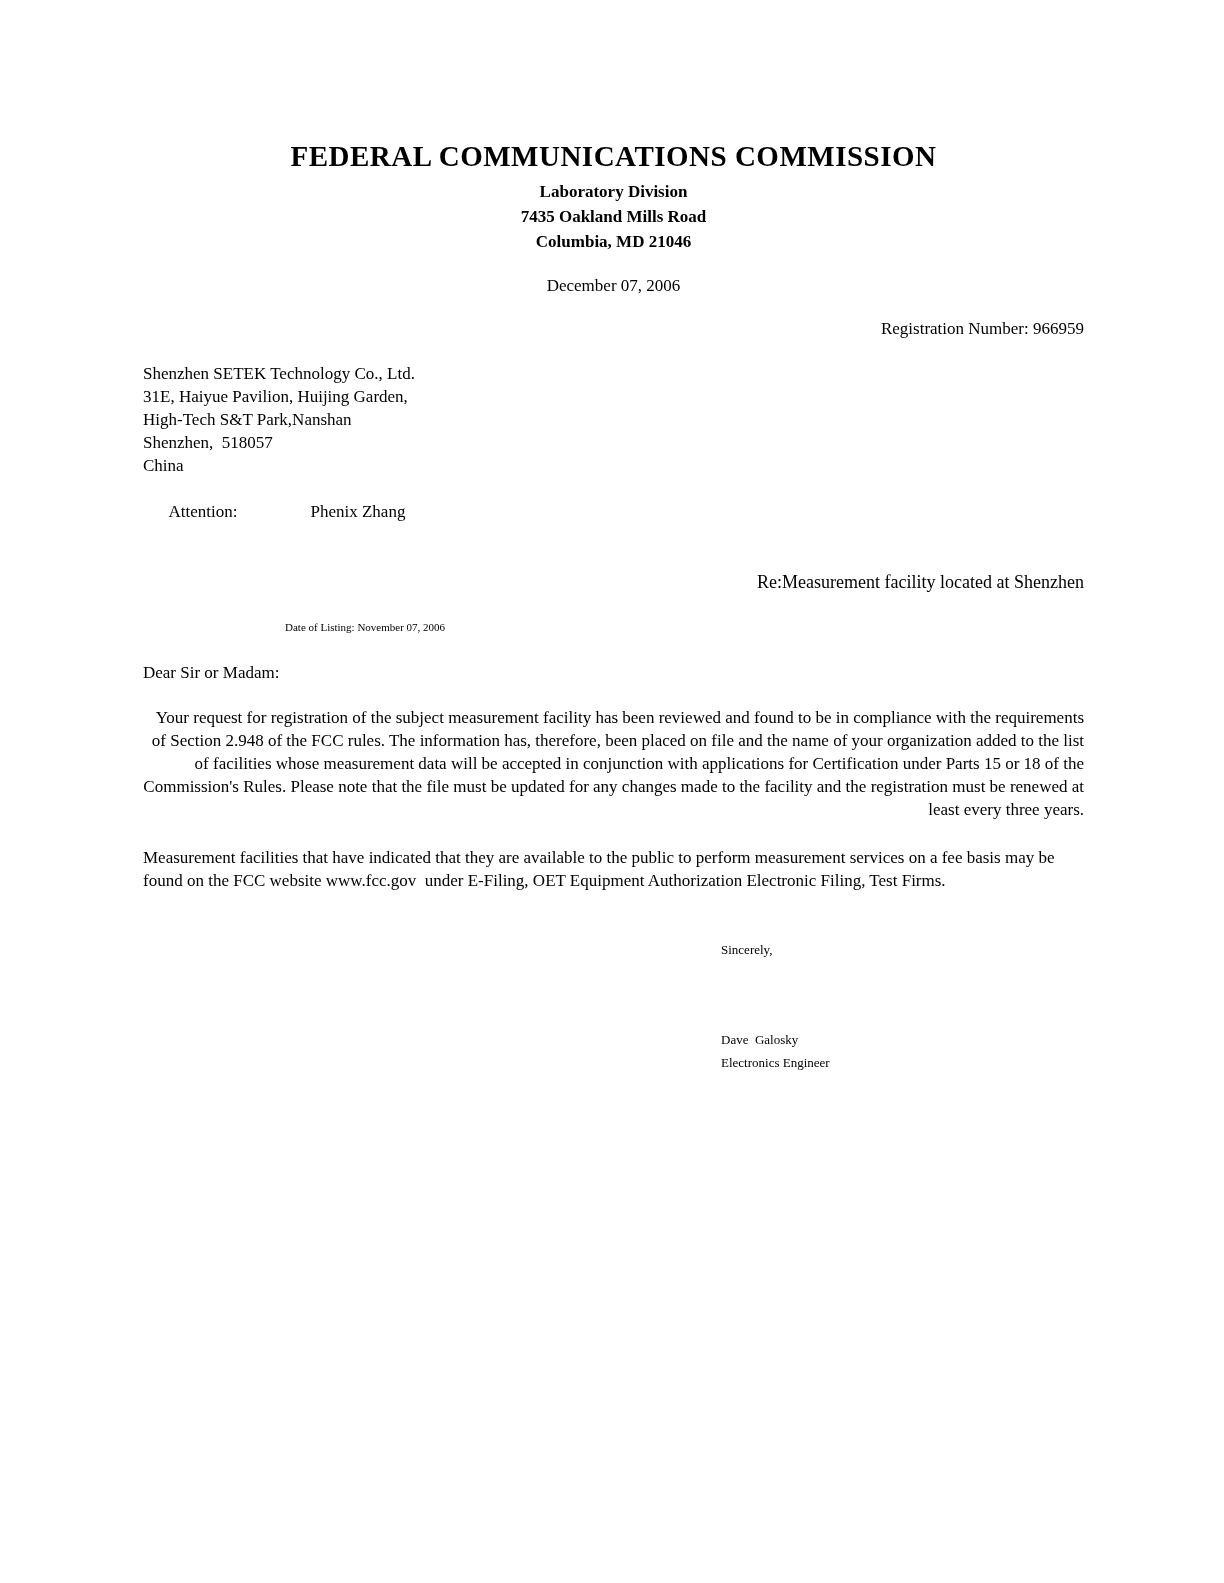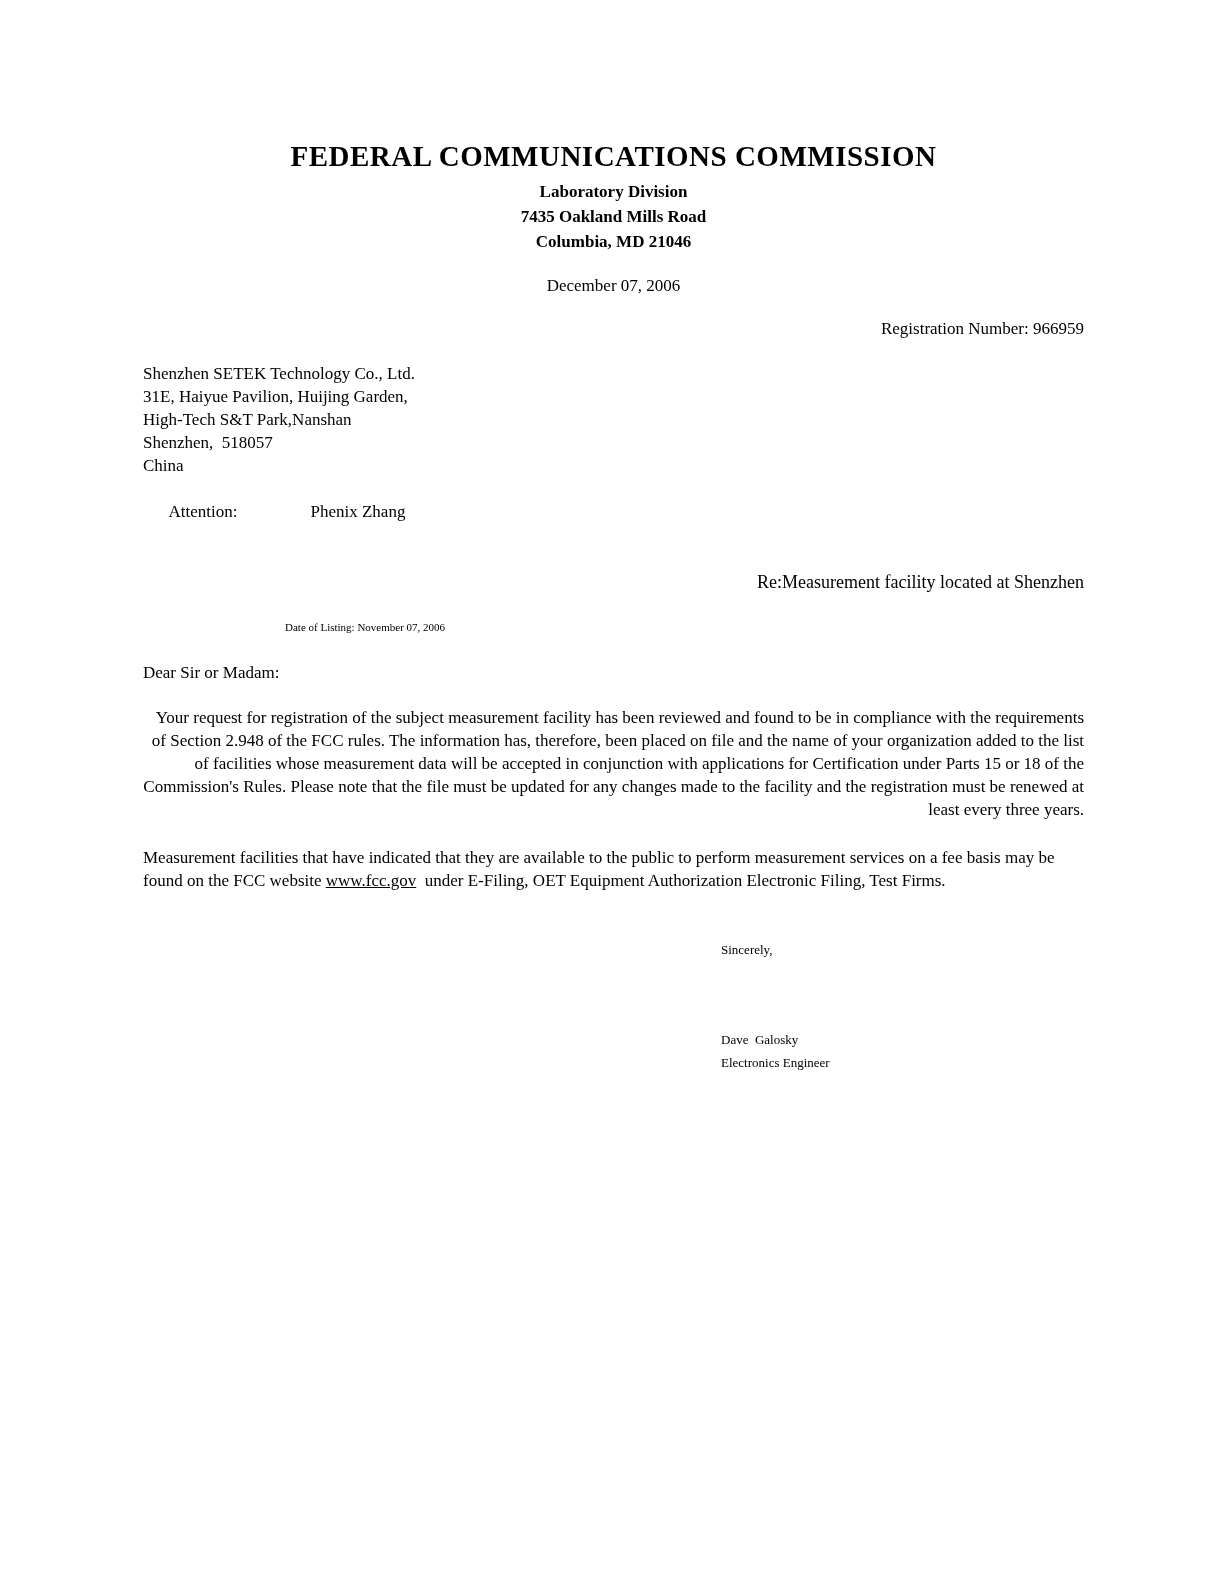--- a/index.html
+++ b/index.html
@@ -77,21 +77,20 @@
   .para {
     margin: 0;
     font-size: 17px;
     line-height: 23px;
     max-width: 941px;
   }
   .para-1 { margin-top: 22px; text-align: right; }
   .para-2 { margin-top: 25px; white-space: pre-wrap; }
   .fcc-link {
     color: #000000;
-    text-decoration: underline;
     cursor: pointer;
     margin-top: 42px;
   }
   .signature {
     margin-left: 578px;
     font-size: 13px;
     line-height: 23px;
   }
   .sig-closing { margin-top: 46px; }
   .sig-name { margin-top: 67px; white-space: pre-wrap; }

